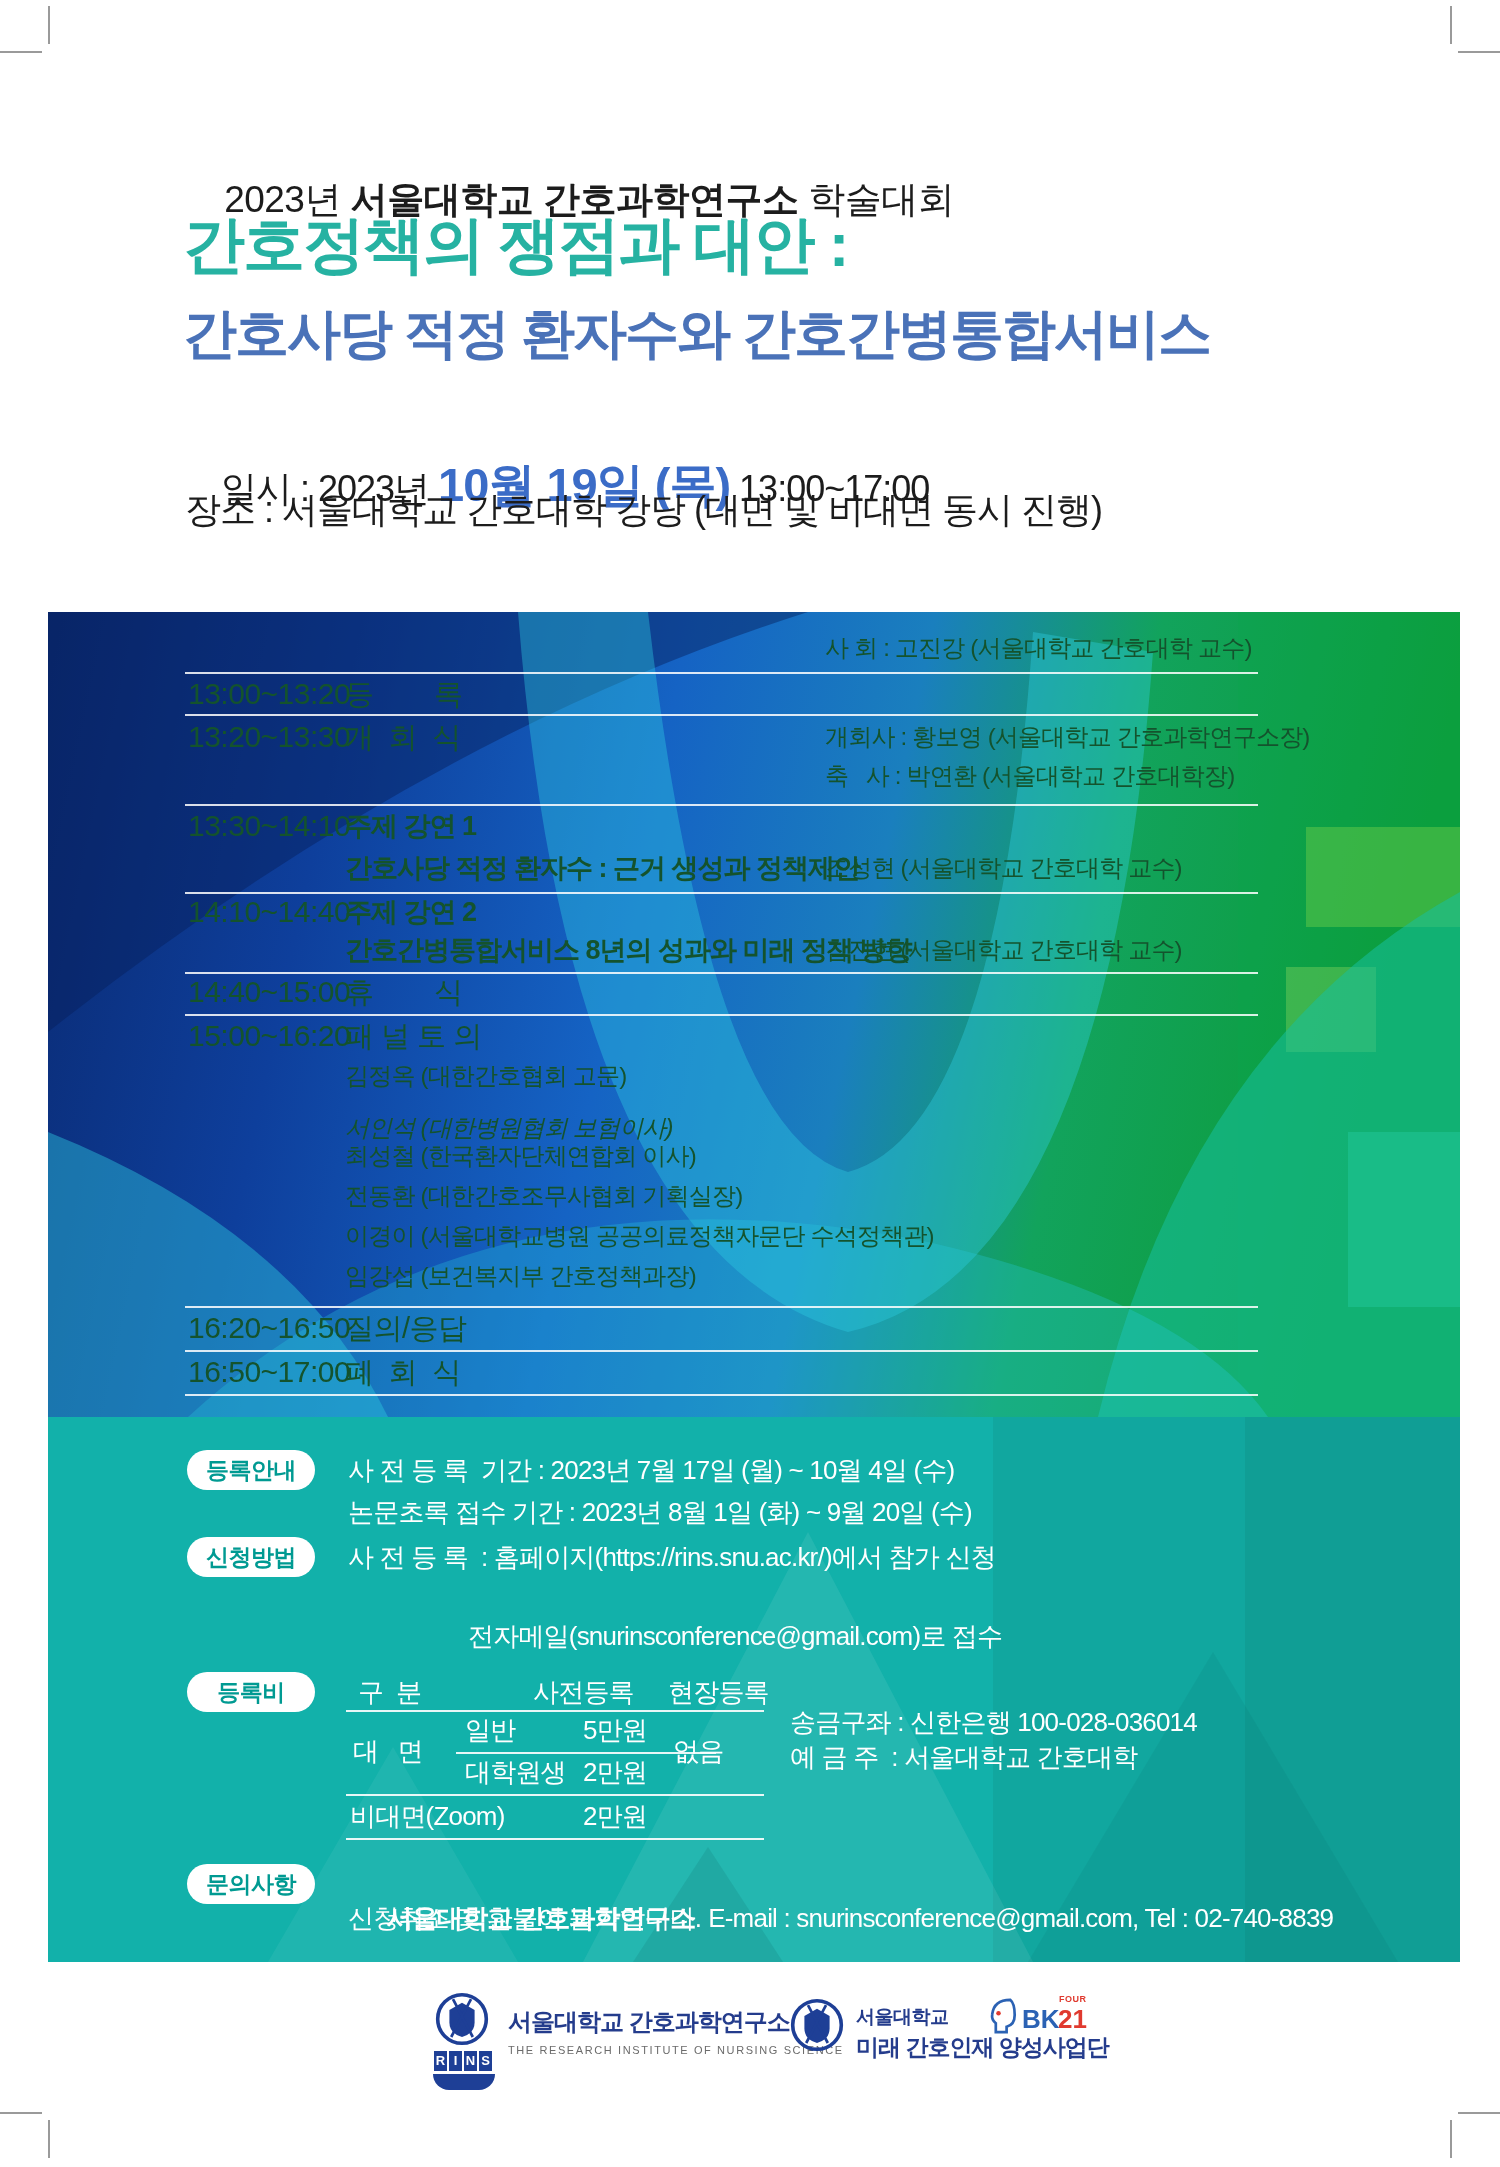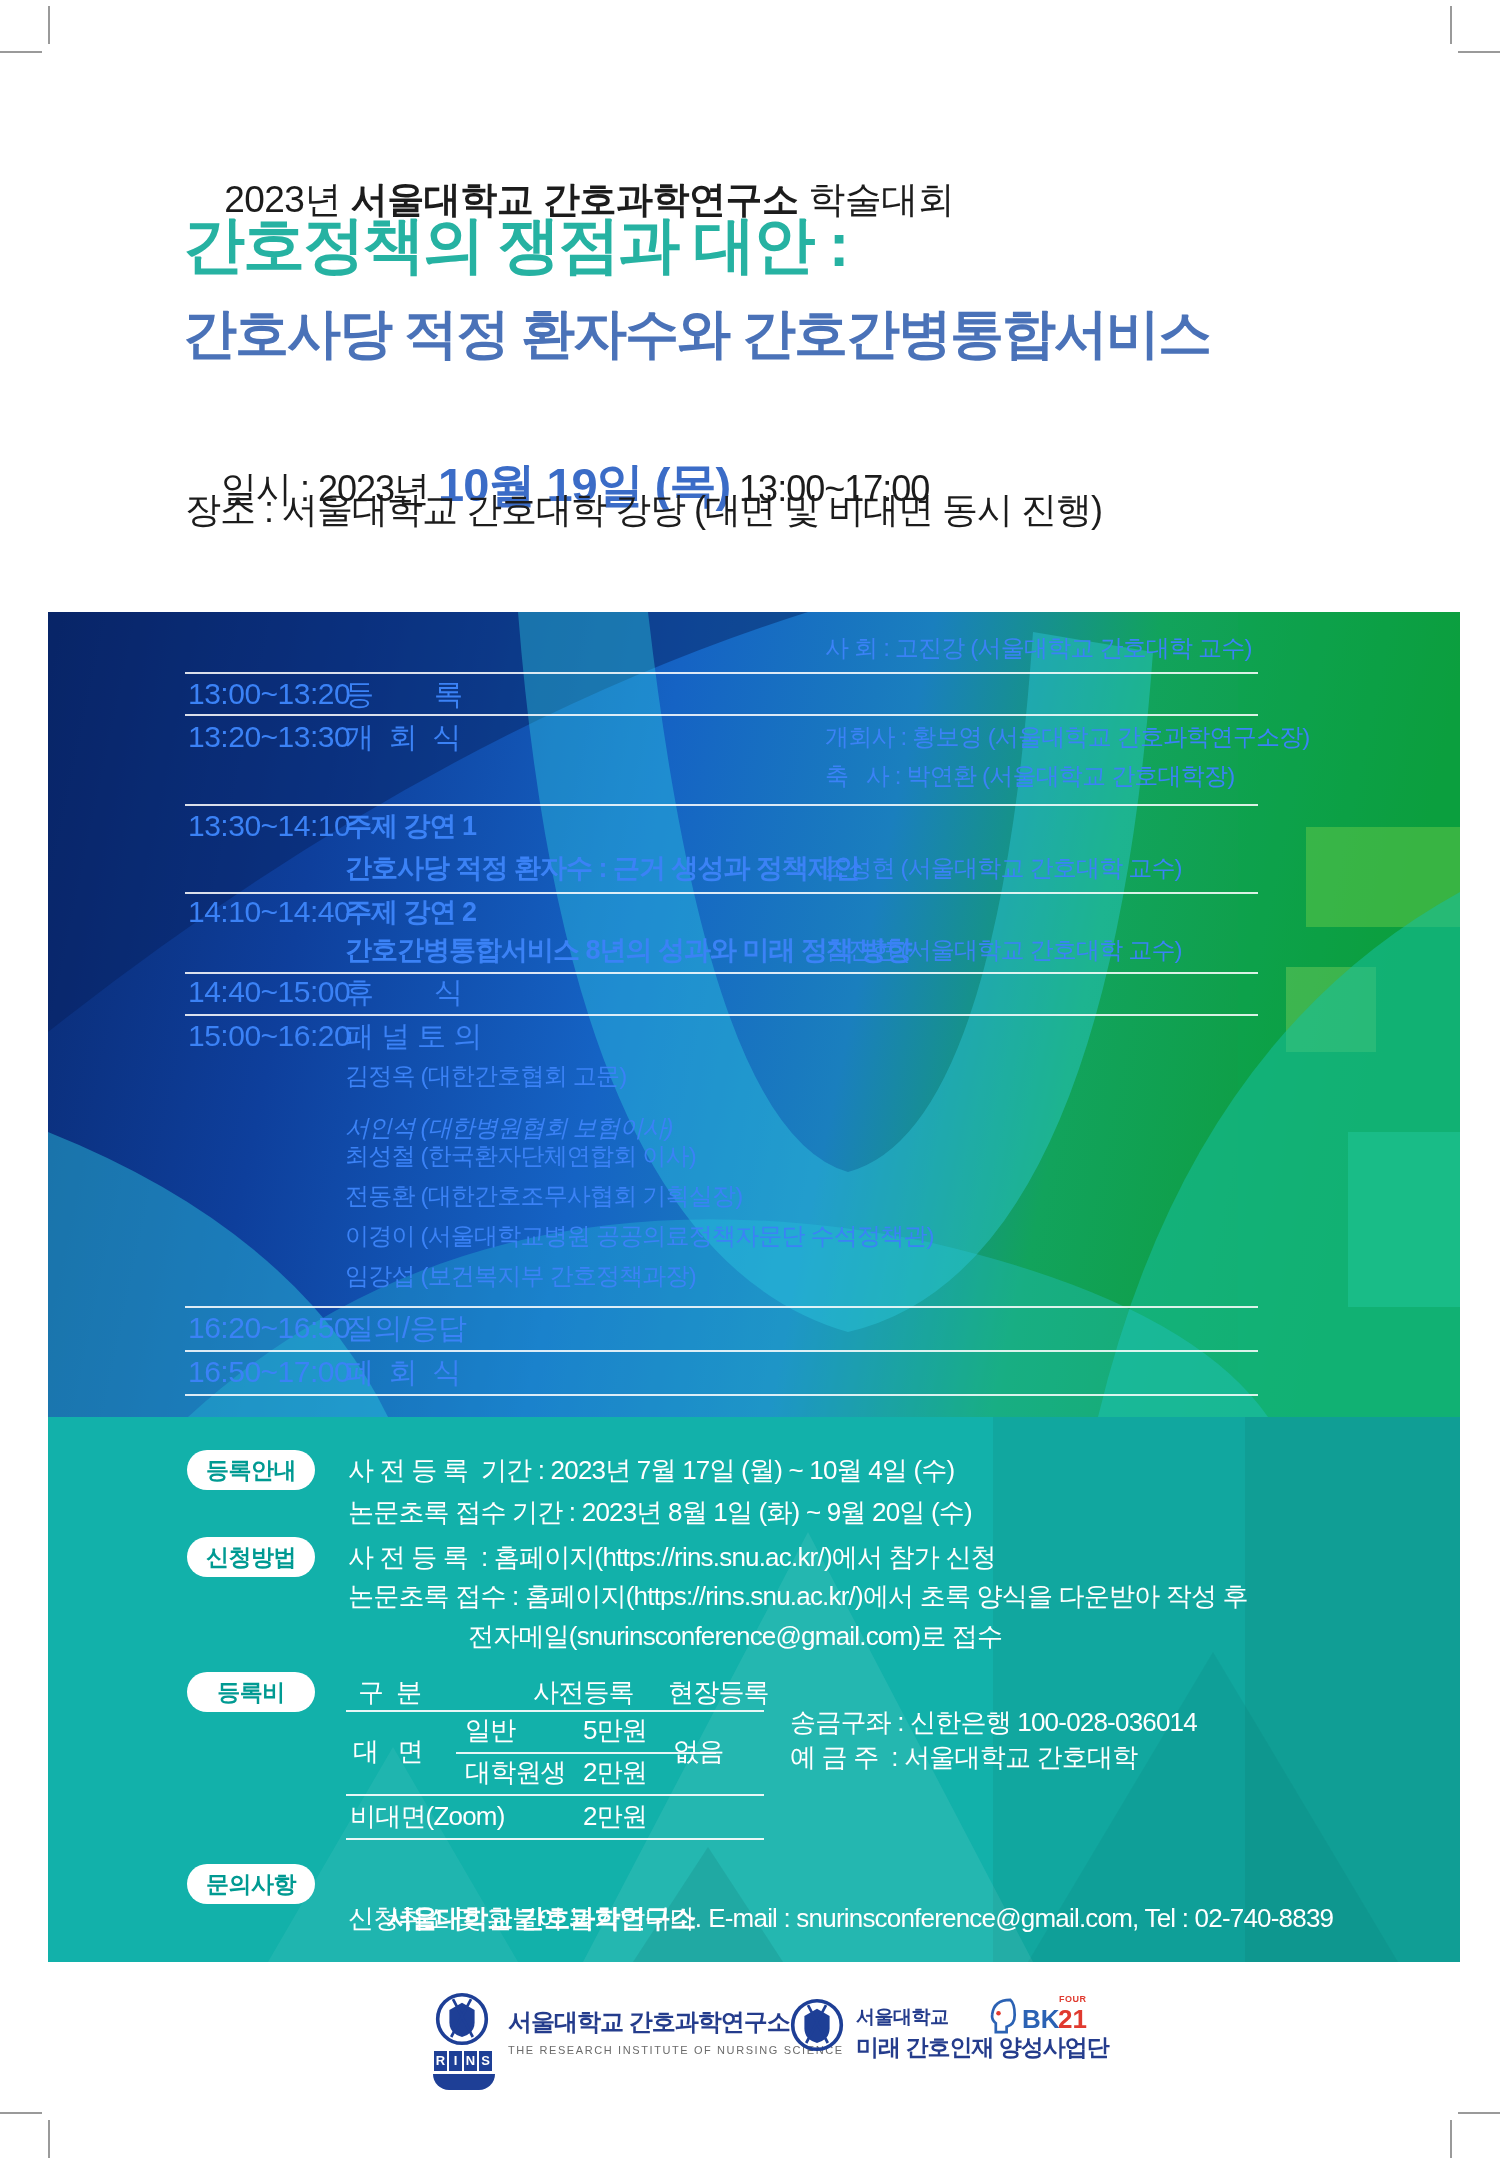--- a/index.html
+++ b/index.html
@@ -16,21 +16,21 @@
   .eyebrow b{font-weight:700;}
   .title1{font-size:62px;font-weight:800;color:#26b2a2;letter-spacing:-2px;}
   .title2{font-size:54px;font-weight:800;color:#4a72b8;letter-spacing:-2px;}
   .meta{font-size:36px;color:#1c1c1c;letter-spacing:-1px;}
   .meta .hl{font-size:47px;font-weight:800;color:#3b6cc7;}
 
   
   .sched{position:absolute;left:48px;top:612px;width:1412px;height:805px;}
   .sched svg.bg{position:absolute;left:0;top:0;width:100%;height:100%;}
   .s-line{position:absolute;left:137px;width:1073px;height:2px;background:rgba(255,255,255,0.85);}
-  .s-text{position:absolute;color:#3b82f6;line-height:32px;}
+  .s-text{position:absolute;color:#14532d;line-height:32px;}
   .time{left:140px;font-size:30px;letter-spacing:-0.5px;}
   .ttl{left:297px;font-size:29px;font-weight:500;letter-spacing:-0.5px;}
   .sub{left:297px;font-size:27px;font-weight:700;letter-spacing:-1px;}
   .rcol{left:777px;font-size:24px;letter-spacing:-0.8px;}
   .pan{left:297px;font-size:24px;letter-spacing:-0.8px;}
 
   
   .teal{position:absolute;left:48px;top:1417px;width:1412px;height:545px;}
   .teal svg.bg{position:absolute;left:0;top:0;width:100%;height:100%;}
   .pill{position:absolute;left:139px;width:128px;height:40px;background:#ffffff;border-radius:22px;
@@ -162,21 +162,20 @@
       <path d="M345,330 L470,545 L220,545 Z" fill="#ffffff" opacity="0.06"></path>
       <path d="M585,545 L660,430 L735,545 Z" fill="#054d49" opacity="0.12"></path>
     </svg>
 
     <div class="pill" style="top:33px;">등록안내</div>
     <div class="t-text pre" style="left:300px;top:36px;">사 전 등 록  기간 : 2023년 7월 17일 (월) ~ 10월 4일 (수)</div>
     <div class="t-text pre" style="left:300px;top:78px;">논문초록 접수 기간 : 2023년 8월 1일 (화) ~ 9월 20일 (수)</div>
 
     <div class="pill" style="top:120px;">신청방법</div>
     <div class="t-text pre" style="left:300px;top:123px;">사 전 등 록  : 홈페이지(https://rins.snu.ac.kr/)에서 참가 신청</div>
-    <div class="t-text pre" style="left:300px;top:162px;">논문초록 접수 : 홈페이지(https://rins.snu.ac.kr/)에서 초록 양식을 다운받아 작성 후</div>
     <div class="t-text pre" style="left:420px;top:202px;">전자메일(snurinsconference@gmail.com)로 접수</div>
 
     <div class="pill" style="top:255px;">등록비</div>
     <div class="t-text pre" style="left:310px;top:258px;">구  분</div>
     <div class="t-text" style="left:485px;top:258px;">사전등록</div>
     <div class="t-text" style="left:620px;top:258px;">현장등록</div>
     <div class="tbl-line" style="top:293px;"></div>
     <div class="t-text pre" style="left:305px;top:317px;">대   면</div>
     <div class="t-text" style="left:417px;top:296px;">일반</div>
     <div class="t-text" style="left:535px;top:296px;">5만원</div>

